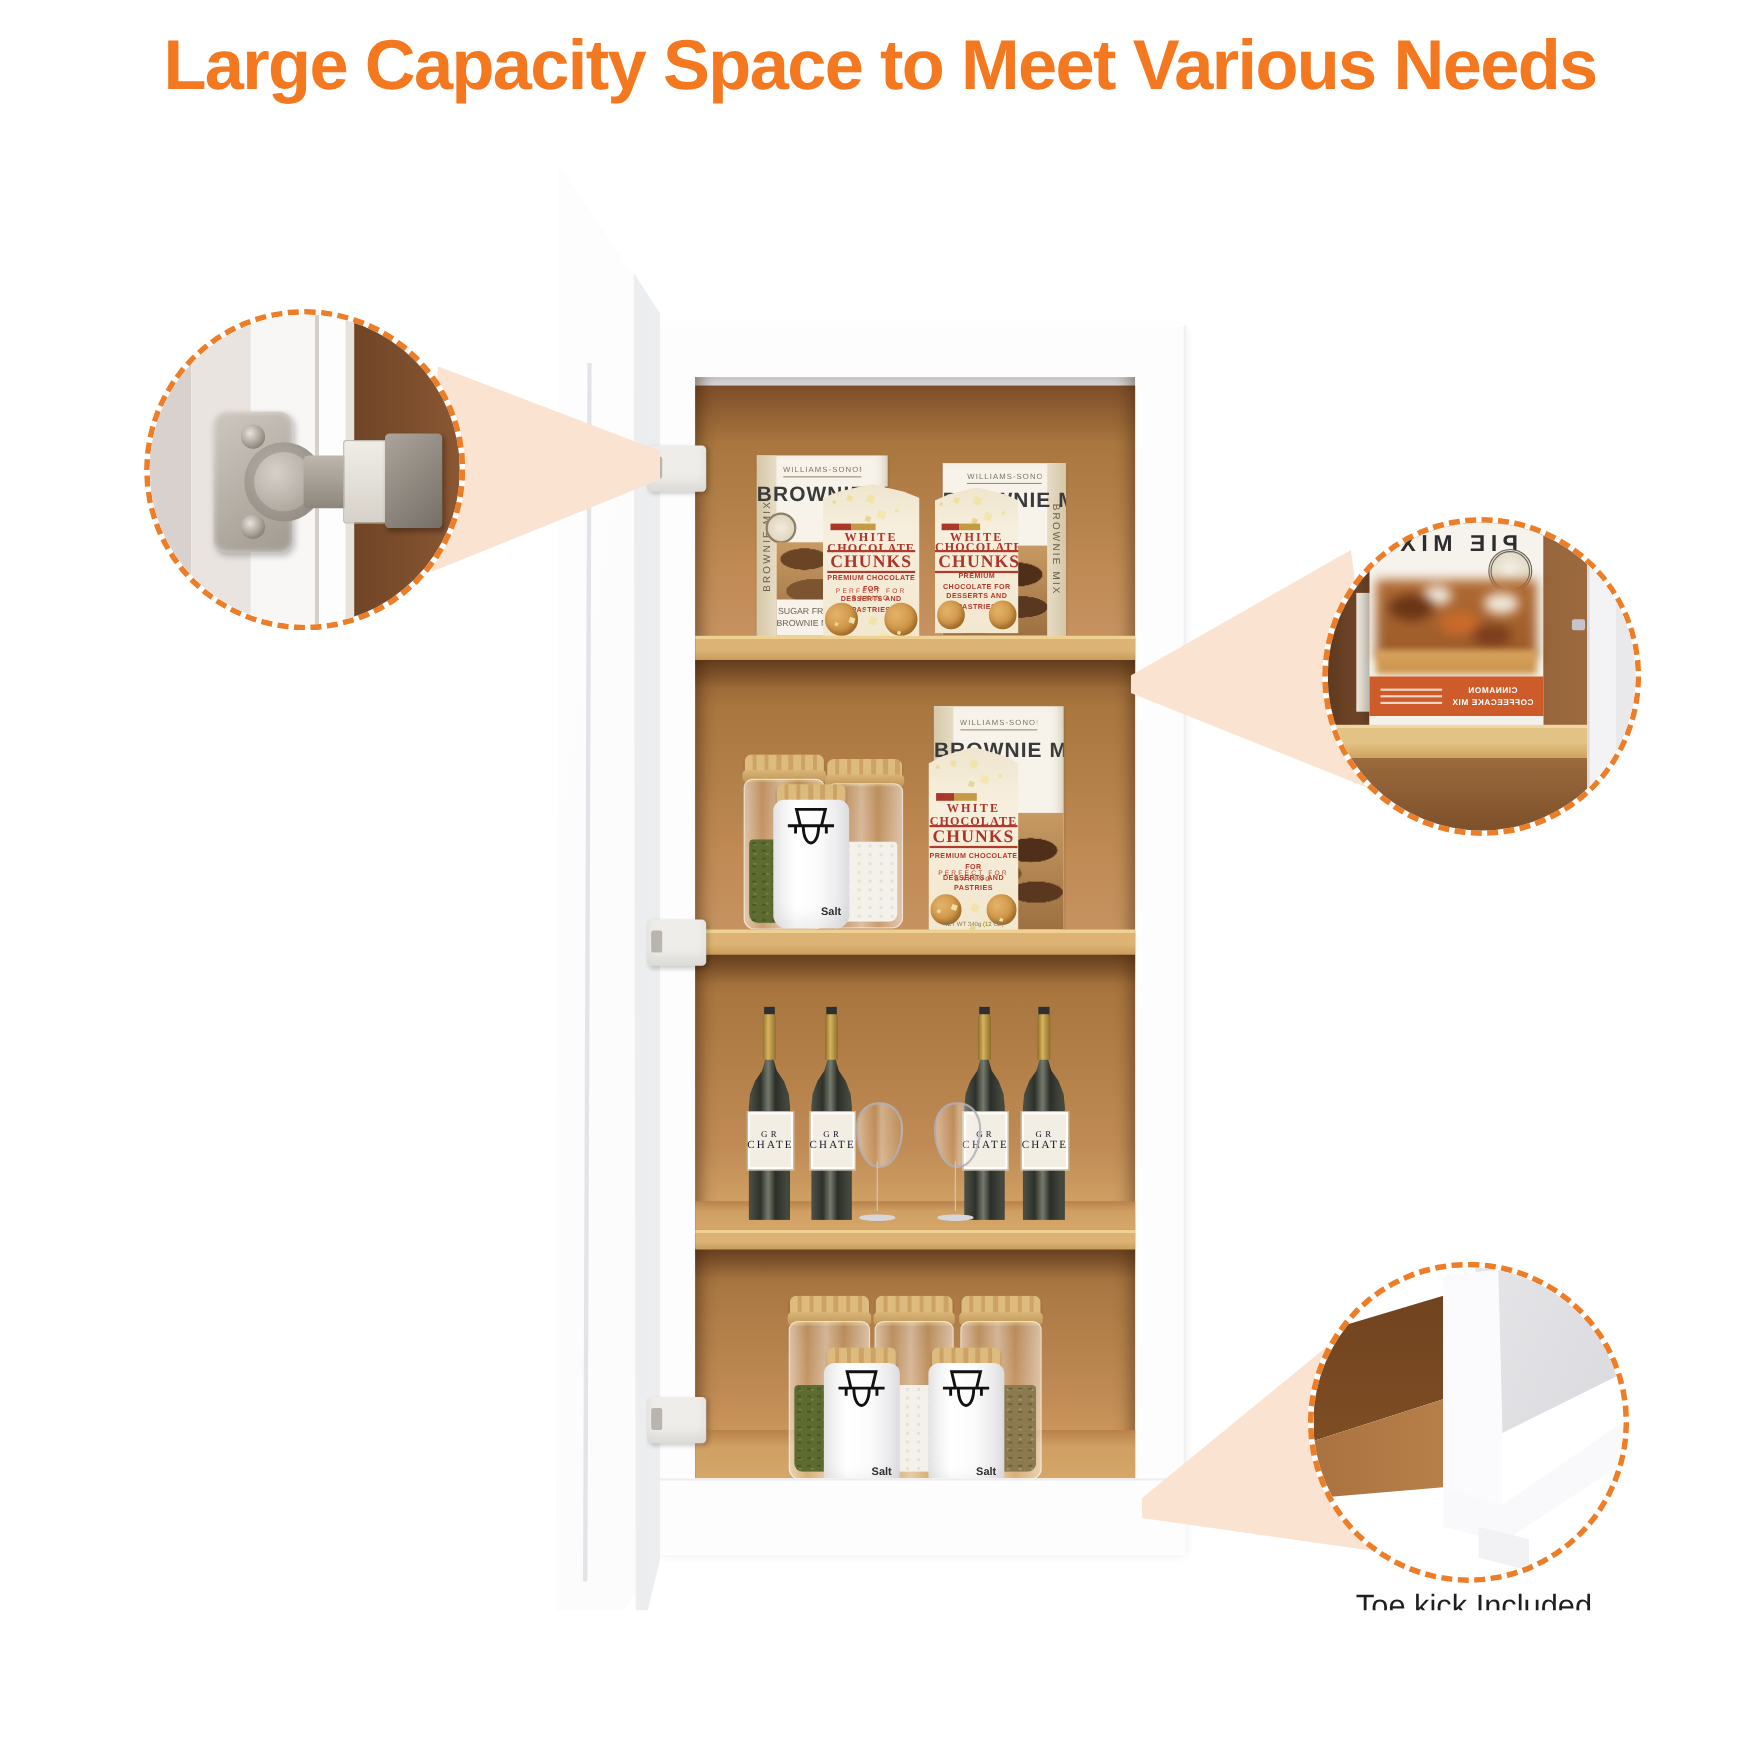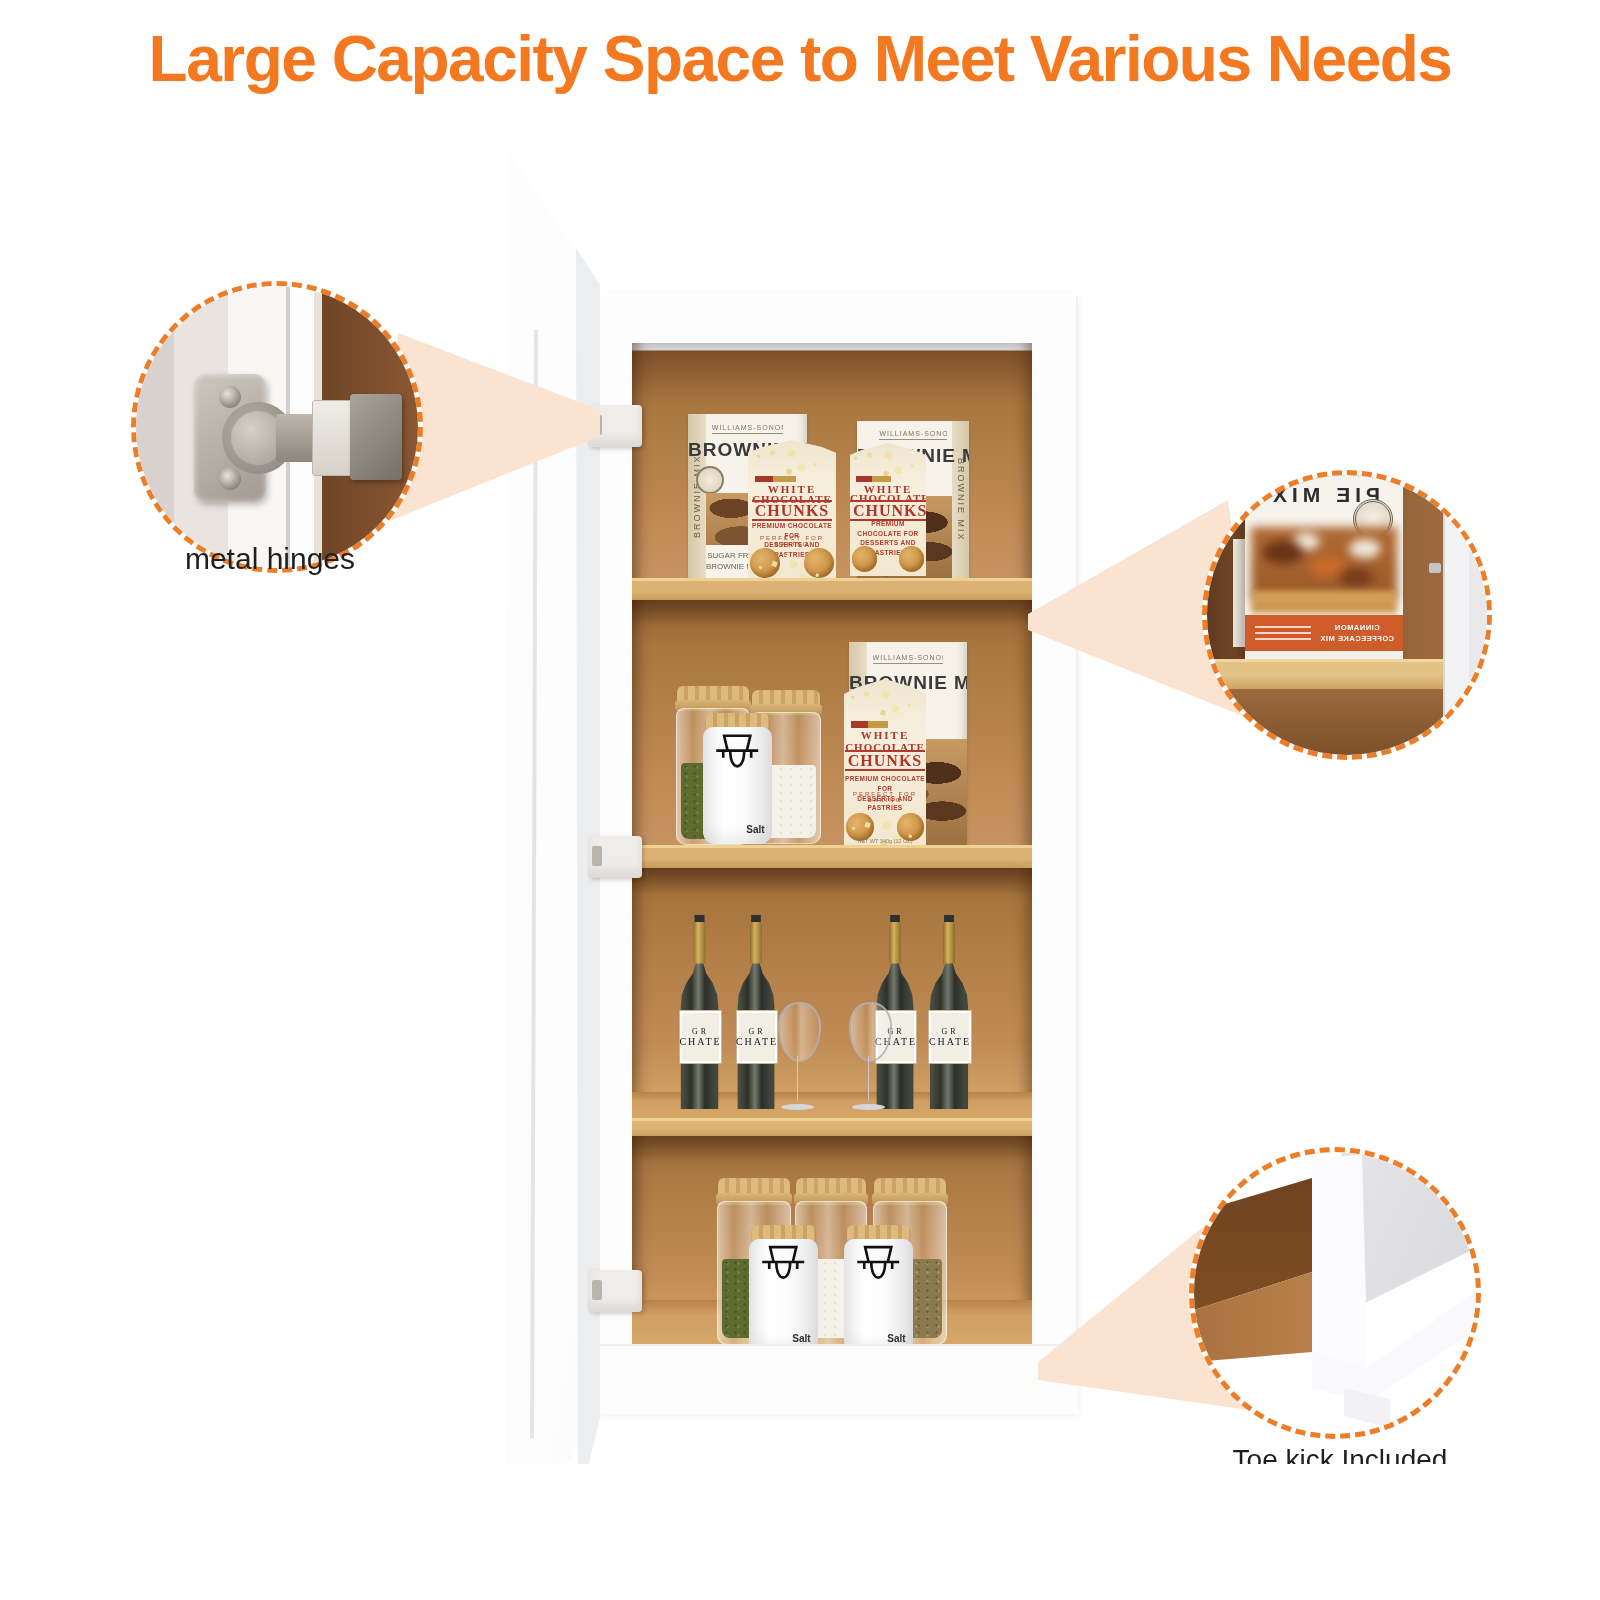--- a/index.html
+++ b/index.html
@@ -433,21 +433,20 @@
     <div class="h-band" style="left:186px;right:0;background:linear-gradient(90deg,#6f4526,#8a5733)"></div>
     <div class="h-plate"></div>
     <div class="h-screw" style="left:83px;top:100px"></div>
     <div class="h-screw" style="left:83px;top:182px"></div>
     <div class="h-cup"></div>
     <div class="h-arm"></div>
     <div class="h-blockw"></div>
     <div class="h-bracket"></div>
   </div>
   <div class="caption" style="left:70px;top:538px;width:400px">
-    <div>metal hinges</div>
   </div>
 
   <div class="callout" style="left:1202px;top:470px;width:280px;height:280px">
     <div class="p-wall"></div>
     <div class="p-sliver"></div>
     <div class="p-pin"></div>
     <div class="p-box">
       <div class="p-name"><span class="mirror">PIE MIX</span></div>
       <div class="p-badge"></div>
       <div class="p-photo"></div>

